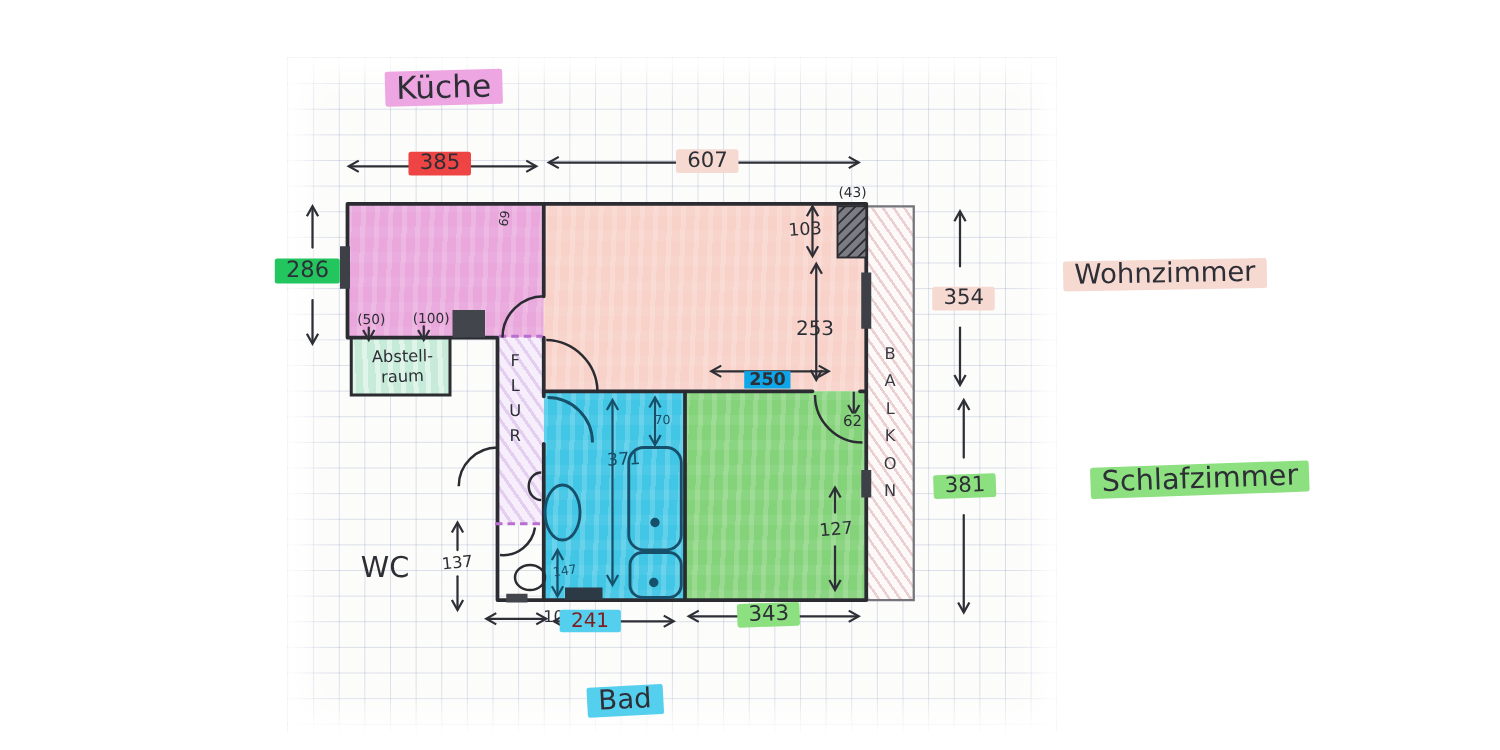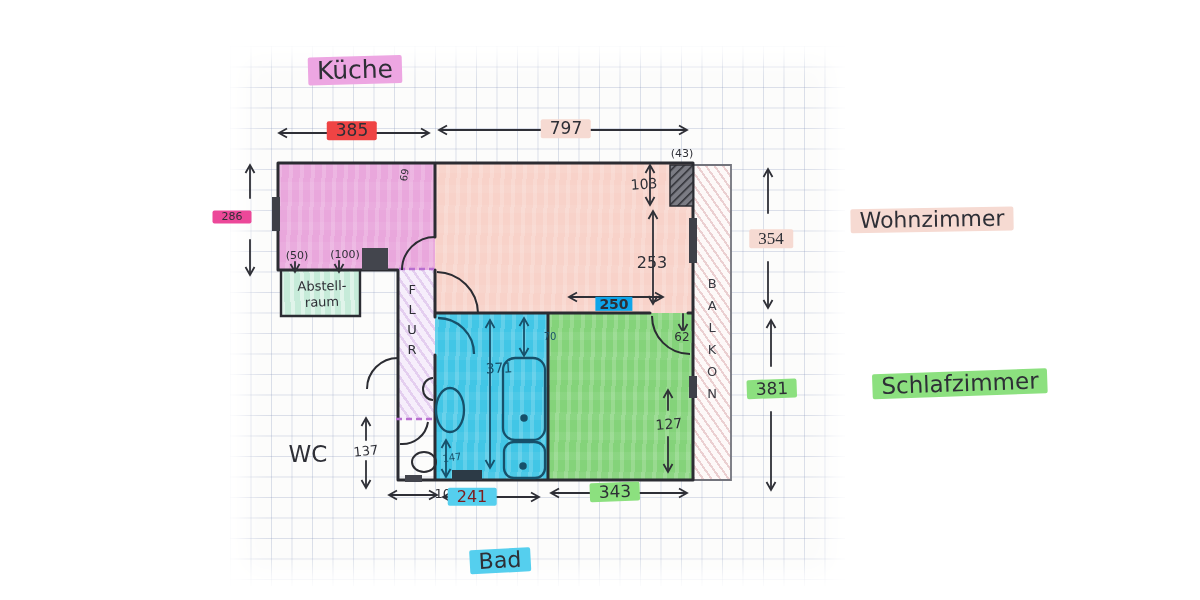--- a/index.html
+++ b/index.html
@@ -147,34 +147,34 @@
   <div class="lbl pill" style="left: 932px; top: 220px; font-size: 22px; transform: translate(-50%, -50%) rotate(-1deg); background-color: rgb(246, 218, 210);">Wohnzimmer</div>
   <div class="lbl pill" style="left: 960px; top: 384px; font-size: 23px; transform: translate(-50%, -50%) rotate(-2deg); background-color: rgb(140, 224, 127);">Schlafzimmer</div>
   <div class="lbl pill" style="left: 500px; top: 561px; font-size: 22px; transform: translate(-50%, -50%) rotate(-3deg); background-color: rgb(85, 207, 238);">Bad</div>
   <div class="lbl" style="left:308px;top:455px;font-size:23px;">WC</div>
   <div class="lbl" style="left:322px;top:286px;font-size:13px;transform:translate(-50%,-50%) rotate(-1deg);">Abstell-</div>
   <div class="lbl" style="left:322px;top:302px;font-size:13px;transform:translate(-50%,-50%) rotate(-2deg);">raum</div>
   <div class="lbl vert" style="left:412px;top:322px;font-size:13px;letter-spacing:5px;">FLUR</div>
   <div class="lbl vert" style="left:712px;top:342px;font-size:13px;letter-spacing:7px;color:#3a3b42;">BALKON</div>
 
   <div class="lbl pill" style="left: 352px; top: 131px; font-size: 17px; background-color: #ef4444;">385</div>
-  <div class="lbl pill" style="left: 566px; top: 129px; font-size: 17px; background-color: rgb(246, 218, 210);">797</div>
-  <div class="lbl pill" style="left: 232px; top: 217px; font-size: 11px; background-color: #ec4899;">286</div>
-  <div class="lbl pill" style="left: 771px; top: 239px; font-size: 17px; background-color: rgb(246, 218, 210); font-family: Liberation Serif, serif;">354</div>
+  <div class="lbl pill" style="left: 566px; top: 129px; font-size: 17px; background-color: rgb(246, 218, 210);">607</div>
+  <div class="lbl pill" style="left: 246px; top: 217px; font-size: 18px; background-color: #22c55e;">286</div>
+  <div class="lbl pill" style="left: 771px; top: 239px; font-size: 17px; background-color: rgb(246, 218, 210);">354</div>
   <div class="lbl pill" style="left: 772px; top: 389px; font-size: 17px; transform: translate(-50%, -50%) rotate(-2deg); background-color: rgb(140, 224, 127);">381</div>
   <div class="lbl" style="left:413px;top:494px;font-size:13px;margin-left:34px;">109</div>
   <div class="lbl pill" style="left: 472px; top: 497px; font-size: 16px; color: #7f1d1d; background-color: rgb(85, 207, 238);">241</div>
   <div class="lbl pill" style="left: 615px; top: 492px; font-size: 17px; transform: translate(-50%, -50%) rotate(-2deg); background-color: rgb(140, 224, 127);">343</div>
   <div class="lbl" style="left:682px;top:154px;font-size:11px;text-align:center;">(43)</div>
   <div class="lbl" style="left:644px;top:184px;font-size:14px;transform:translate(-50%,-50%) rotate(-4deg);">103</div>
   <div class="lbl" style="left:652px;top:263px;font-size:16px;">253</div>
   <div class="lbl" style="left:614px;top:304px;font-size:14px;background:#0ea5e9;padding:0 4px;font-weight:bold;">250</div>
   <div class="lbl" style="left:682px;top:321px;font-size:12px;background:#84d37a;padding:0 2px;margin-top:16px;">62</div>
   <div class="lbl" style="left:669px;top:424px;font-size:14px;transform:translate(-50%,-50%) rotate(-5deg);">127</div>
   <div class="lbl blue" style="left:499px;top:368px;font-size:14px;transform:translate(-50%,-50%) rotate(-3deg);">371</div>
-  <div class="lbl blue" style="left:530px;top:337px;font-size:10px;margin-left:20px;">70</div>
+  <div class="lbl blue" style="left:530px;top:337px;font-size:10px;">70</div>
   <div class="lbl blue" style="left:452px;top:458px;font-size:10px;transform:translate(-50%,-50%) rotate(-8deg);">147</div>
   <div class="lbl" style="left:366px;top:451px;font-size:13px;transform:translate(-50%,-50%) rotate(-6deg);">137</div>
   <div class="lbl" style="left:297px;top:256px;font-size:11px;">(50)</div>
   <div class="lbl" style="left:345px;top:255px;font-size:11px;text-align:center;">(100)</div>
   <div class="lbl" style="left:405px;top:175px;font-size:10px;transform:translate(-50%,-50%) rotate(-80deg);">69</div>
 
 </div>
 
 </body></html>

